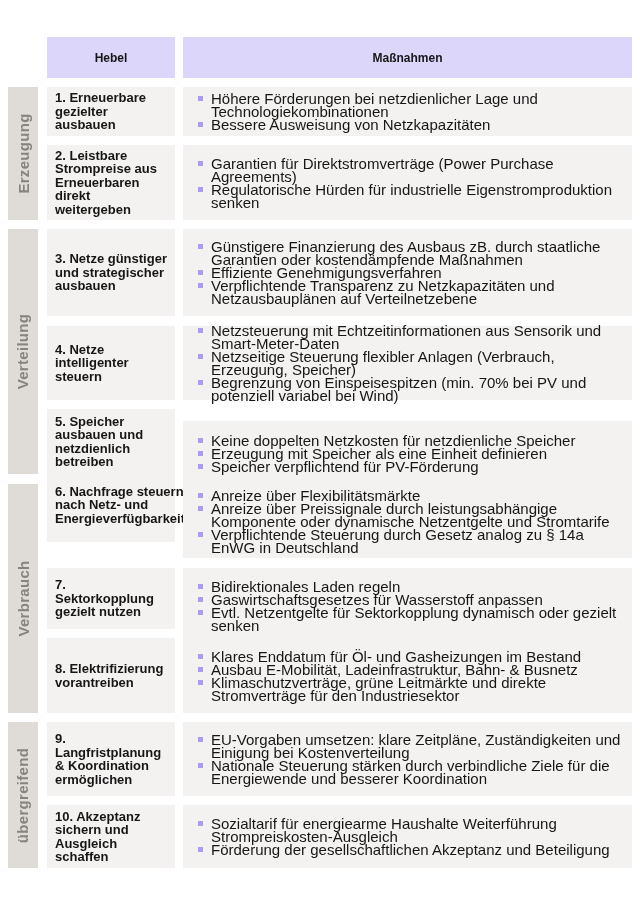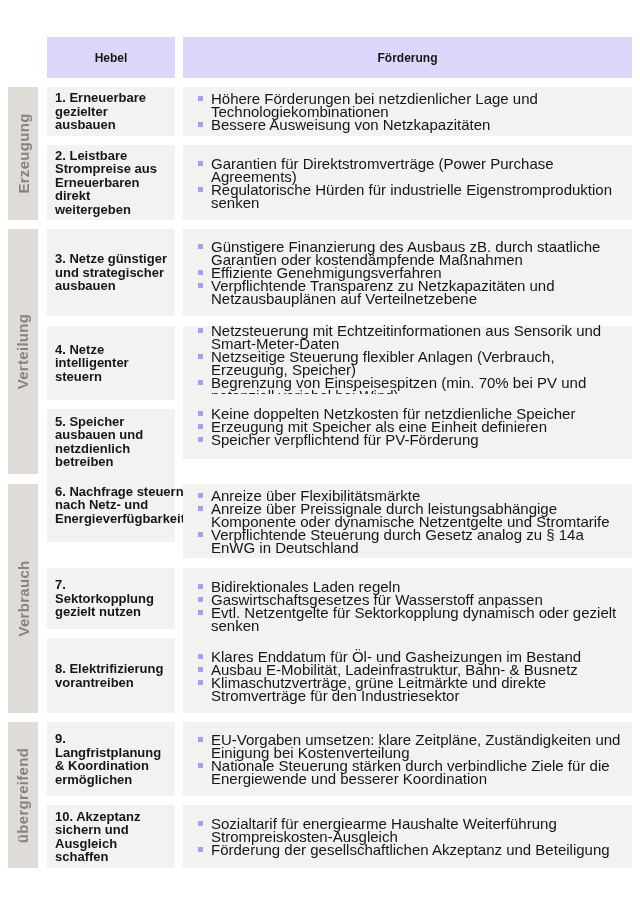--- a/index.html
+++ b/index.html
@@ -17,21 +17,21 @@
   li { position: relative; padding-left: 14px; }
   li::before { content: ""; position: absolute; left: 1px; top: 4px; width: 5px; height: 5px; background: #a99cf2; }
 </style>
 </head>
 <body>
 
 <div class="hdr hdr-hebel">
     <span>Hebel</span>
   </div>
 <div class="hdr hdr-mass">
-    <span>Förderung</span>
+    <span>Maßnahmen</span>
   </div>
 
 <div class="group" style="top:87px;height:133px">
     <span>Erzeugung</span>
   </div>
 <div class="group" style="top:229px;height:245px">
     <span>Verteilung</span>
   </div>
 <div class="group" style="top:484px;height:229px">
     <span>Verbrauch</span>
@@ -75,21 +75,21 @@
     <div class="cell mass" style="top: 326px; height: 74px;">
       <ul>
         <li>Netzsteuerung mit Echtzeitinformationen aus Sensorik  und Smart-Meter-Daten</li>
         <li>Netzseitige Steuerung flexibler Anlagen (Verbrauch, Erzeugung, Speicher)</li>
         <li>Begrenzung von Einspeisespitzen (min. 70% bei PV und potenziell variabel bei Wind)</li>
       </ul>
     </div>
     <div class="cell hebel" style="top: 409px; height: 65px;">
       <span>5. Speicher ausbauen und netzdienlich betreiben</span>
     </div>
-    <div class="cell mass" style="top: 394px; height: 65px;">
+    <div class="cell mass" style="top: 421px; height: 65px;">
       <ul>
         <li>Keine doppelten Netzkosten für netzdienliche Speicher</li>
         <li>Erzeugung mit Speicher als eine Einheit definieren</li>
         <li>Speicher verpflichtend für PV-Förderung</li>
       </ul>
     </div>
     <div class="cell hebel" style="top: 468px; height: 74px;">
       <span>6. Nachfrage steuern nach Netz- und Energieverfügbarkeit</span>
     </div>
     <div class="cell mass" style="top: 484px; height: 74px;">

